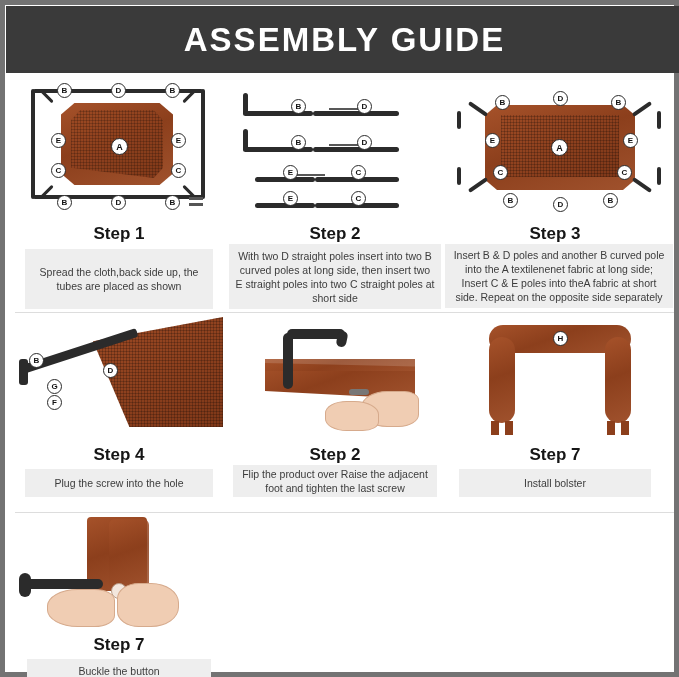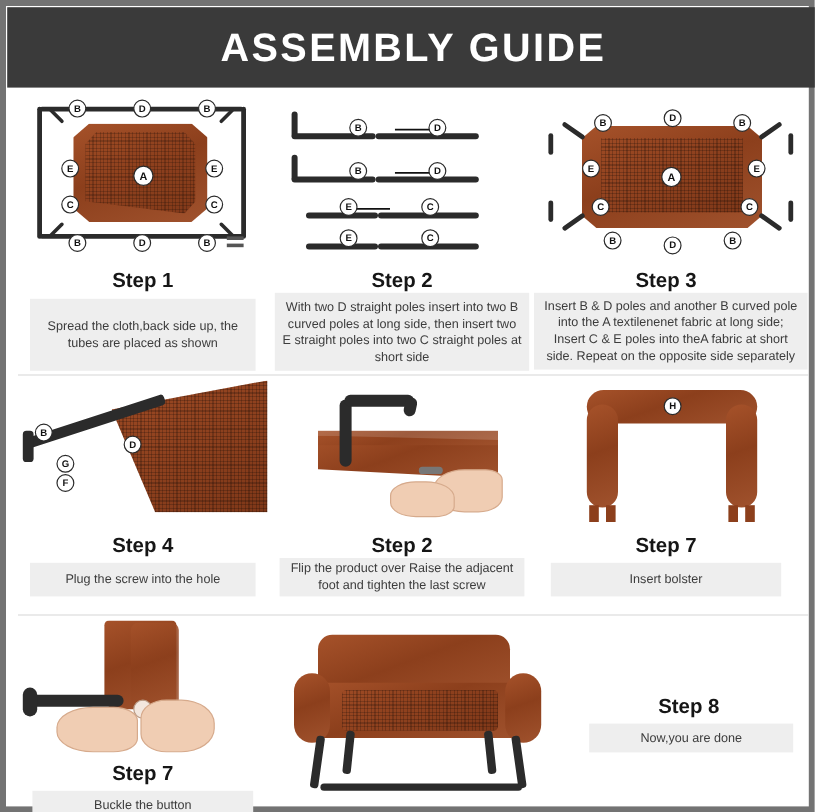--- a/index.html
+++ b/index.html
@@ -246,21 +246,21 @@
       <div class="cloth" style="left:44px;top:20px;width:26px;height:86px;border-radius:13px;"></div>
       <div class="cloth" style="left:160px;top:20px;width:26px;height:86px;border-radius:13px;"></div>
 
       <div style="position:absolute;left:46px;top:104px;width:8px;height:14px;background:#8c3f1c;"></div>
       <div style="position:absolute;left:60px;top:104px;width:8px;height:14px;background:#8c3f1c;"></div>
       <div style="position:absolute;left:162px;top:104px;width:8px;height:14px;background:#8c3f1c;"></div>
       <div style="position:absolute;left:176px;top:104px;width:8px;height:14px;background:#8c3f1c;"></div>
       <div class="tag" style="left:108px;top:14px;">H</div>
     </div>
     <div class="step-label" style="position:absolute;left:0;top:128px;width:220px;">Step 7</div>
-    <div class="caption" style="position:absolute;left:14px;top:152px;width:192px;height:28px;">Insert bolster</div>
+    <div class="caption" style="position:absolute;left:14px;top:152px;width:192px;height:28px;">Install bolster</div>
   </div>
 
   <div class="divider" style="top:507px;"></div>
 
   <div class="panel" style="left:8px;top:512px;width:212px;height:160px;">
     <div class="art" style="left:0;top:0;width:212px;height:110px;">
 
       <div class="cloth" style="left:74px;top:0px;width:60px;height:74px;border-radius:4px 4px 10px 10px;"></div>
       <div class="cloth" style="left:96px;top:2px;width:40px;height:72px;opacity:.85;border-radius:6px;"></div>
 
@@ -269,34 +269,14 @@
 
       <div style="position:absolute;left:98px;top:66px;width:14px;height:14px;border-radius:50%;background:#f3e7de;border:1px solid #b99b86;"></div>
 
       <div class="hand" style="left:34px;top:72px;width:66px;height:36px;border-radius:45% 30% 30% 45%;"></div>
       <div class="hand" style="left:104px;top:66px;width:60px;height:42px;border-radius:35% 45% 45% 35%;"></div>
     </div>
     <div class="step-label" style="position:absolute;left:0;top:118px;width:212px;">Step 7</div>
     <div class="caption" style="position:absolute;left:14px;top:142px;width:184px;height:24px;">Buckle the button</div>
   </div>
 
-  <div class="panel" style="left:224px;top:512px;width:446px;height:160px;">
-    <div class="art" style="left:0;top:-6px;width:250px;height:166px;">
-
-      <div class="cloth" style="left:36px;top:18px;width:160px;height:52px;border-radius:12px 12px 4px 4px;"></div>
-
-      <div class="cloth" style="left:28px;top:58px;width:180px;height:46px;border-radius:6px;"></div>
-      <div class="mesh" style="left:56px;top:64px;width:130px;height:34px;border-radius:4px;opacity:.95;"></div>
-
-      <div class="cloth" style="left:16px;top:50px;width:30px;height:58px;border-radius:15px;"></div>
-      <div class="cloth" style="left:192px;top:50px;width:30px;height:58px;border-radius:15px;"></div>
-
-      <div class="tube" style="left:32px;top:102px;width:7px;height:44px;transform:rotate(8deg);"></div>
-      <div class="tube" style="left:200px;top:102px;width:7px;height:44px;transform:rotate(-8deg);"></div>
-      <div class="tube" style="left:58px;top:98px;width:7px;height:36px;transform:rotate(6deg);"></div>
-      <div class="tube" style="left:176px;top:98px;width:7px;height:36px;transform:rotate(-6deg);"></div>
-      <div class="tube" style="left:38px;top:142px;width:168px;height:6px;border-radius:3px;"></div>
-    </div>
-    <div class="step-label" style="position:absolute;left:250px;top:62px;width:190px;text-align:center;">Step 8</div>
-    <div class="caption" style="position:absolute;left:262px;top:86px;width:170px;height:24px;">Now,you are done</div>
-  </div>
 
 </div>
 
 </body></html>

